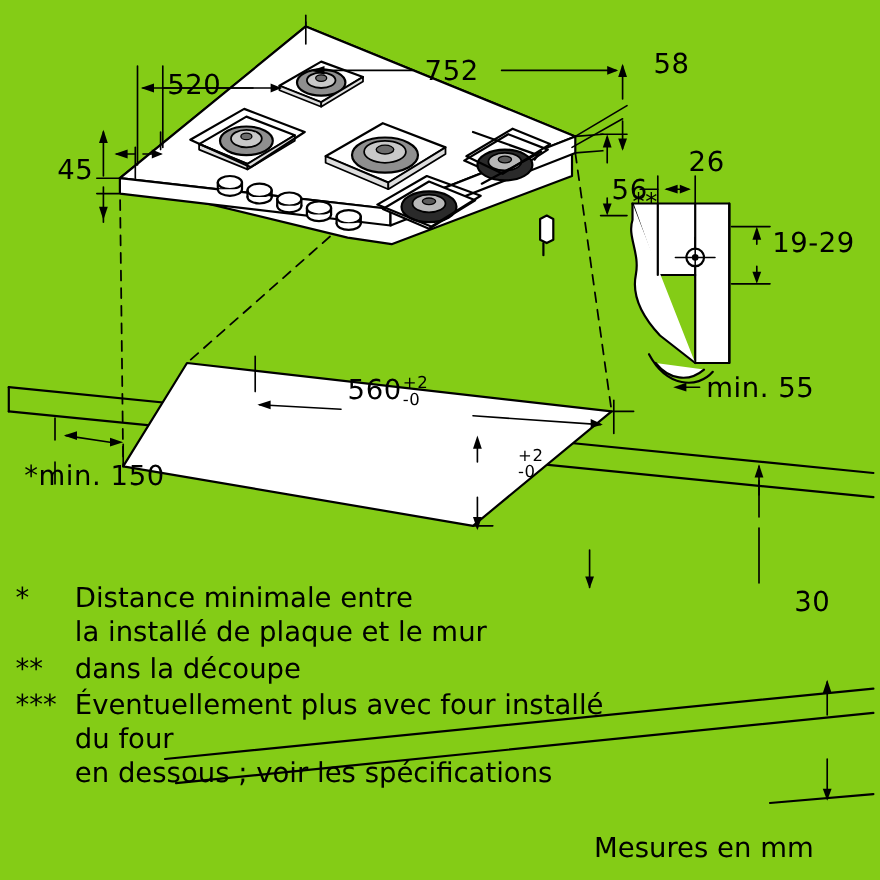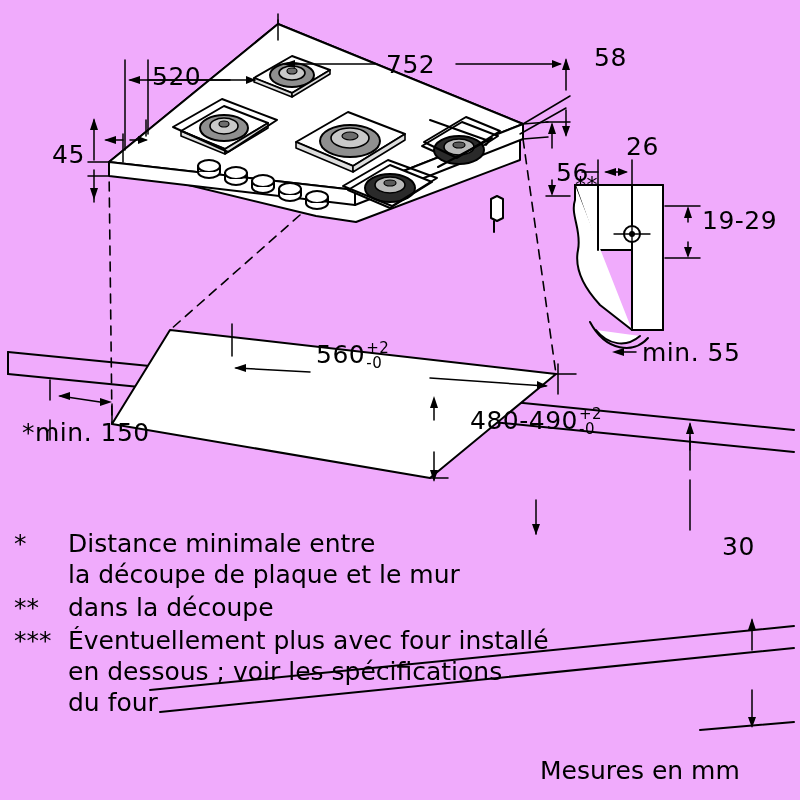--- a/index.html
+++ b/index.html
@@ -4,21 +4,21 @@
 <style>
   html, body {
     margin: 0;
     padding: 0;
     background: #ffffff;
   }
   #page {
     position: relative;
     width: 800px;
     height: 800px;
-    background: #f0abfc;
+    background: #84cc16;
     font-family: "DejaVu Sans", "Liberation Sans", sans-serif;
     color: #000000;
     overflow: hidden;
   }
   svg.diagram {
     position: absolute;
     left: 0;
     top: 0;
     width: 800px;
     height: 800px;
@@ -292,45 +292,45 @@
   <div class="lbl dim" style="left:626px; top:132px;">26</div>
   <div class="lbl dim" style="left:575px; top:172px; font-size:22px;">**</div>
   <div class="lbl dim" style="left:702px; top:206px;">19-29</div>
   <div class="lbl dim" style="left:642px; top:338px;">min. 55</div>
 
   <div class="lbl dim" style="left:316px; top:340px;">
     <span>560</span><span class="frac"><span>+2</span><span>-0</span></span>
   </div>
 
   <div class="lbl dim" style="left:470px; top:406px;">
-    <span>480-490</span><span class="frac"><span>+2</span><span>-0</span></span>
+    <span class="frac"><span>+2</span><span>-0</span></span>
   </div>
 
   <div class="lbl dim" style="left:22px; top:418px;">*min. 150</div>
   <div class="lbl dim" style="left:722px; top:532px;">30</div>
 
   <div class="notes">
     <div class="note-row">
       <div class="note-mark">*</div>
       <div class="note-text">
         <div>Distance minimale entre</div>
-        <div>la découpe de plaque et le mur</div>
+        <div>la installé de plaque et le mur</div>
       </div>
     </div>
     <div class="note-row">
       <div class="note-mark">**</div>
       <div class="note-text">
         <div>dans la découpe</div>
       </div>
     </div>
     <div class="note-row">
       <div class="note-mark">***</div>
       <div class="note-text">
         <div>Éventuellement plus avec four installé</div>
+        <div>du four</div>
         <div>en dessous ; voir les spécifications</div>
-        <div>du four</div>
       </div>
     </div>
   </div>
 
   <div class="footer">Mesures en mm</div>
 
 </div>
 
 </body></html>

